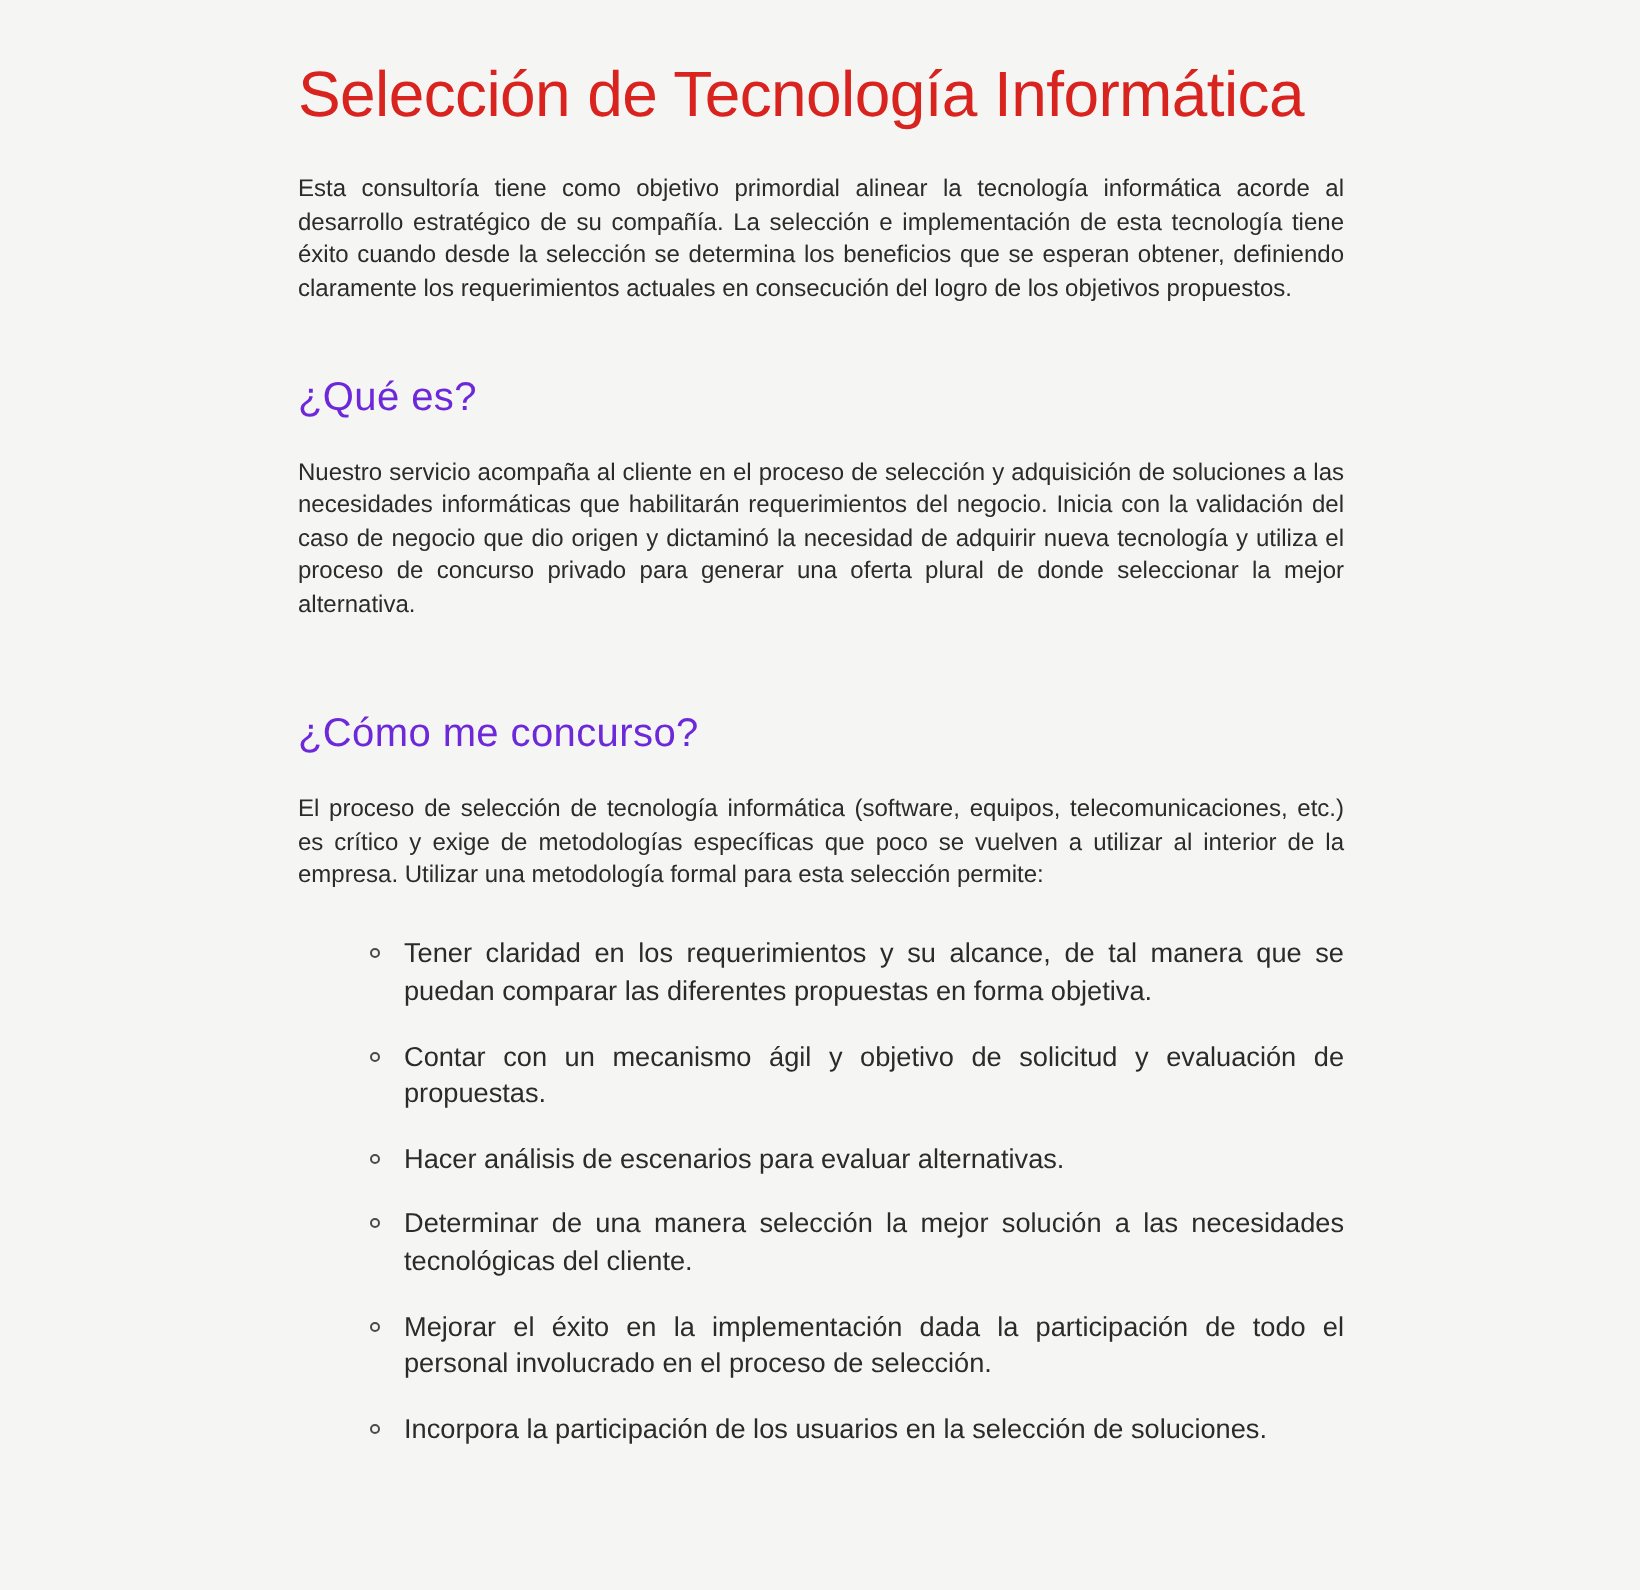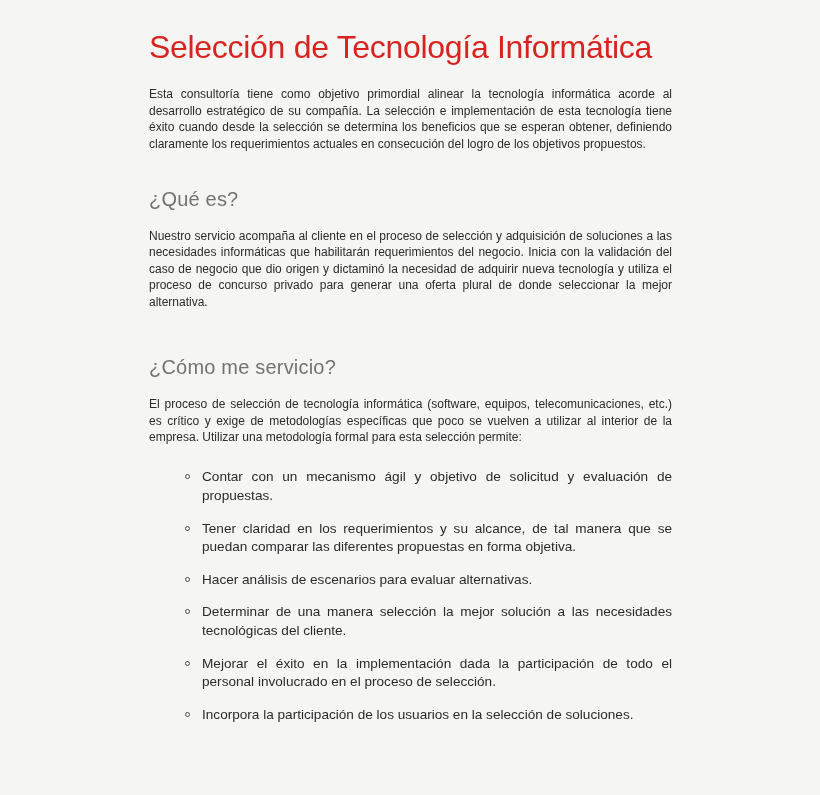--- a/index.html
+++ b/index.html
@@ -43,21 +43,21 @@
     color: #2b2b2b;
     font-size: 12px;
     font-weight: 400;
     line-height: 1.37;
     text-align: justify;
     text-justify: inter-word;
     margin: 0;
   }
 
   .section-heading {
-    color: #737373;
+    color: #6d28d9;
     font-size: 20px;
     font-weight: 300;
     letter-spacing: 0.2px;
     line-height: 1.2;
     margin: 0;
   }
 
   .gap-after-intro { height: 35px; }
   .gap-heading-to-para { height: 17px; }
   .gap-para-to-heading { height: 45px; }
@@ -107,36 +107,36 @@
     <div class="gap-after-intro"></div>
 
     <h2 class="section-heading">¿Qué es?</h2>
 
     <div class="gap-heading-to-para"></div>
 
     <p class="body-para">Nuestro servicio acompaña al cliente en el proceso de selección y adquisición de soluciones a las necesidades informáticas que habilitarán requerimientos del negocio.   Inicia con la validación del caso de negocio que dio origen y dictaminó la necesidad de adquirir nueva tecnología y utiliza el proceso de concurso privado para generar una oferta plural de donde seleccionar la mejor alternativa.</p>
 
     <div class="gap-para-to-heading"></div>
 
-    <h2 class="section-heading">¿Cómo me servicio?</h2>
+    <h2 class="section-heading">¿Cómo me concurso?</h2>
 
     <div class="gap-heading-to-para"></div>
 
     <p class="body-para">El proceso de selección de tecnología informática (software, equipos, telecomunicaciones, etc.) es crítico y exige de metodologías específicas que poco se vuelven a utilizar al interior de la empresa. Utilizar una metodología formal para esta selección permite:</p>
 
     <div class="gap-para-to-list"></div>
 
     <ul class="benefit-list">
       <li class="benefit-item">
         <span class="bullet-marker"></span>
-        <span class="benefit-text">Contar con un mecanismo ágil y objetivo de solicitud y evaluación de propuestas.</span>
+        <span class="benefit-text">Tener claridad en los requerimientos y su alcance, de tal manera que se puedan comparar las diferentes propuestas en forma objetiva.</span>
       </li>
       <li class="benefit-item">
         <span class="bullet-marker"></span>
-        <span class="benefit-text">Tener claridad en los requerimientos y su alcance, de tal manera que se puedan comparar las diferentes propuestas en forma objetiva.</span>
+        <span class="benefit-text">Contar con un mecanismo ágil y objetivo de solicitud y evaluación de propuestas.</span>
       </li>
       <li class="benefit-item">
         <span class="bullet-marker"></span>
         <span class="benefit-text">Hacer análisis de escenarios para evaluar alternativas.</span>
       </li>
       <li class="benefit-item">
         <span class="bullet-marker"></span>
         <span class="benefit-text">Determinar de una manera selección la mejor solución a las necesidades tecnológicas del cliente.</span>
       </li>
       <li class="benefit-item">

